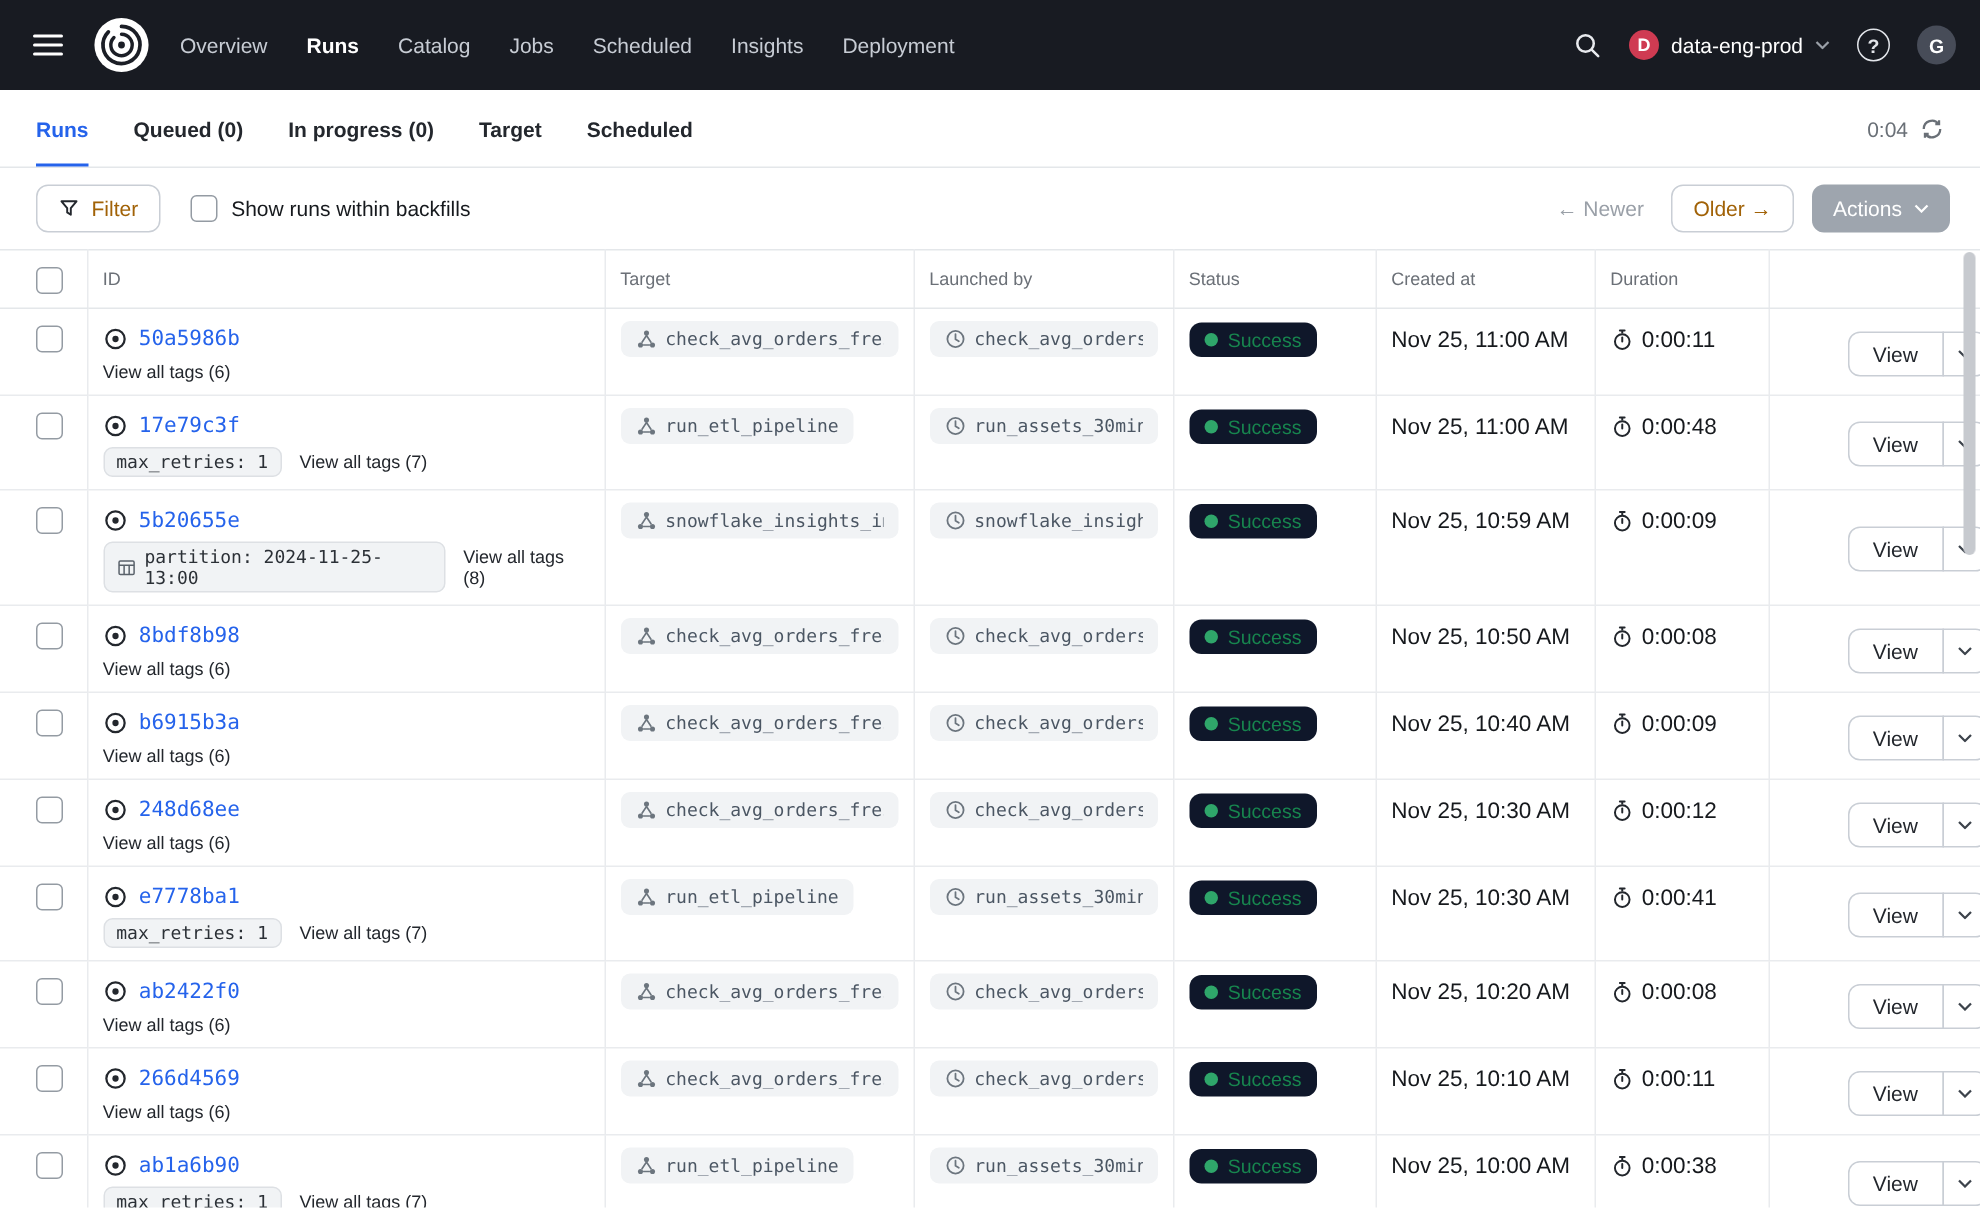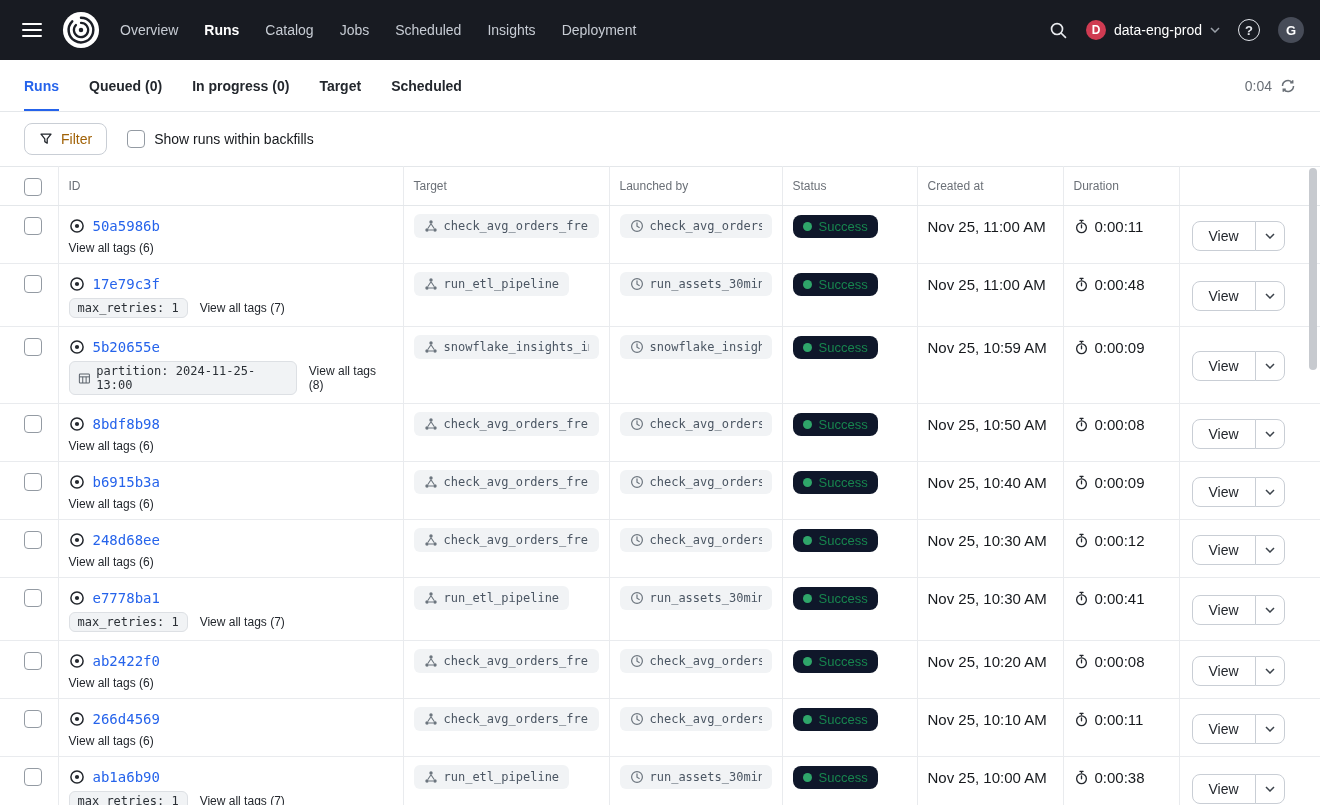--- a/index.html
+++ b/index.html
@@ -73,21 +73,21 @@
   td.col-status { padding-top:9px; }
   .status-pill { display:inline-flex; align-items:center; gap:7px; background:#0f172a; border-radius:8px; height:23px;
     padding:0 10px; font-size:13px; font-weight:500; color:#17854e; }
   .dot { width:9px; height:9px; border-radius:50%; background:#2fa66a; }
   td.col-created { font-size:15px; color:#16191d; padding-top:12px; }
   .dur { display:inline-flex; align-items:center; gap:6px; font-size:15px; color:#16191d; }
   td.col-duration { padding-top:12px; }
   td.col-actions { vertical-align:middle; padding-left:12px; }
   .split-btn { display:inline-flex; }
   .view-btn { height:30px; padding:0 16px; background:#fff; border:1px solid #c9ced5; border-radius:8px 0 0 8px;
-    font-size:14px; font-weight:500; color:#23272d; cursor:pointer; font-family:"Liberation Sans","DejaVu Sans",sans-serif; }
+    font-size:14px; font-weight:500; color:#23272d; cursor:pointer; font-family:"Liberation Sans","DejaVu Sans",sans-serif;margin-left:40px; }
   .view-dd { height:30px; width:30px; background:#fff; border:1px solid #c9ced5; border-radius:0 8px 8px 0; margin-left:-1px;
     cursor:pointer; display:inline-flex; align-items:center; justify-content:center; color:#3c434b; }
 
   .scroll-thumb { position:fixed; right:3px; top:168px; width:8px; height:202px; background:#c7cacf; border-radius:4px; }
 </style>
 </head>
 <body>
 
 <header class="topnav">
   <button class="hamburger">
@@ -166,20 +166,30 @@
   <button class="btn">
     <svg width="14" height="14" viewBox="0 0 14 14">
         <path d="M2 2.2h10L8.2 6.8v4.4L5.8 9.6V6.8Z" fill="none" stroke="#23272d" stroke-width="1.3" stroke-linejoin="round"></path>
       </svg>
     <span>Filter</span>
   </button>
   <span class="backfills">
     <input type="checkbox" class="cb" style="">
     <span class="backfills-label">Show runs within backfills</span>
   </span>
+  <div class="toolbar-right">
+    <button class="btn-ghost">← Newer</button>
+    <button class="btn">Older →</button>
+    <button class="btn-gray">
+      <span>Actions</span>
+      <svg width="10" height="6" viewBox="0 0 10 6">
+          <polyline points="1,1 5,5 9,1" fill="none" stroke="#fff" stroke-width="1.5"></polyline>
+        </svg>
+    </button>
+  </div>
 </div>
 
 <table>
   <colgroup>
     <col style="width:58px">
       <col style="width:345px">
       <col style="width:206px">
       <col style="width:173px">
     <col style="width:135px">
       <col style="width:146px">

